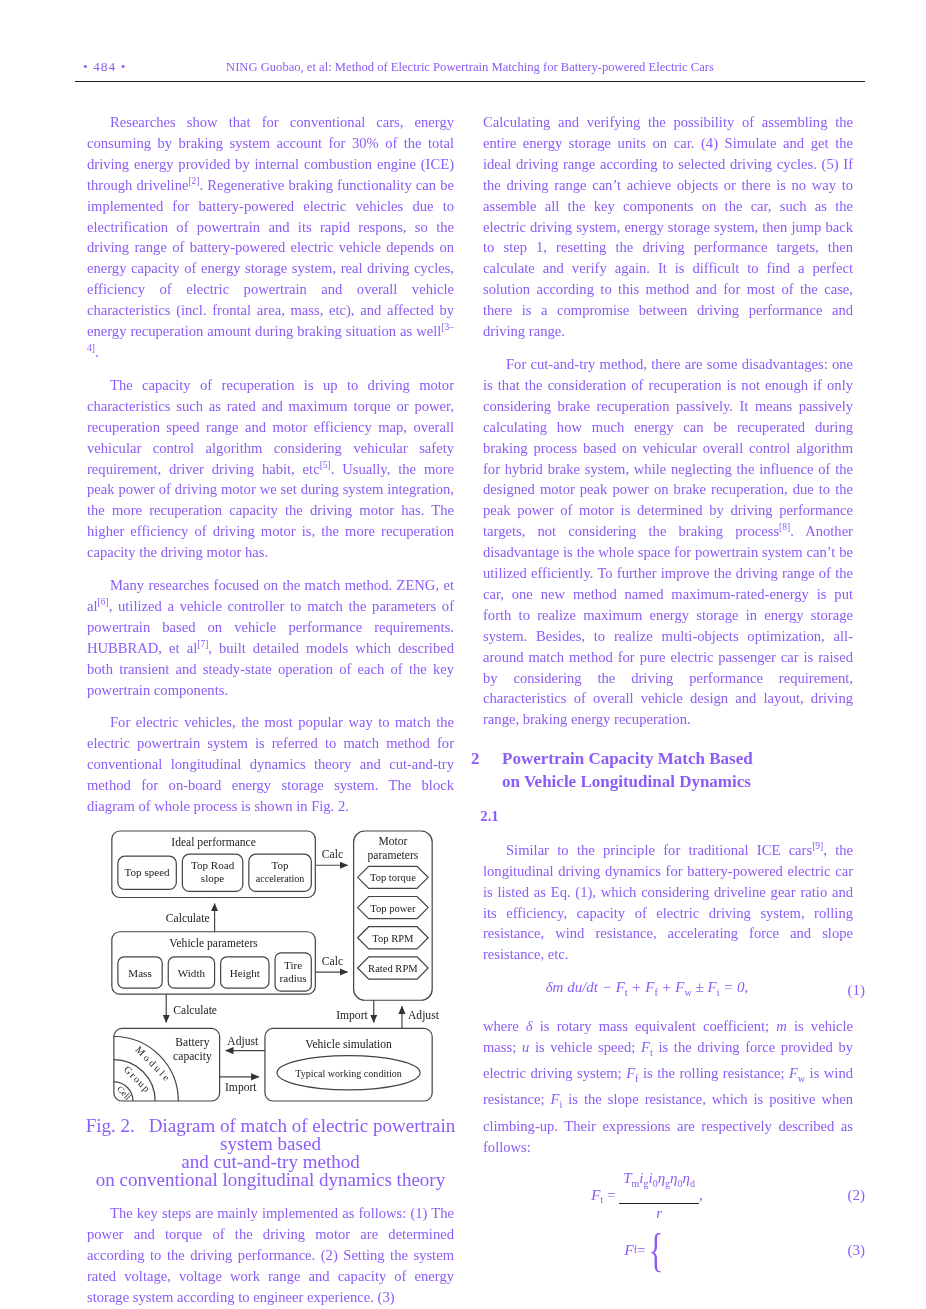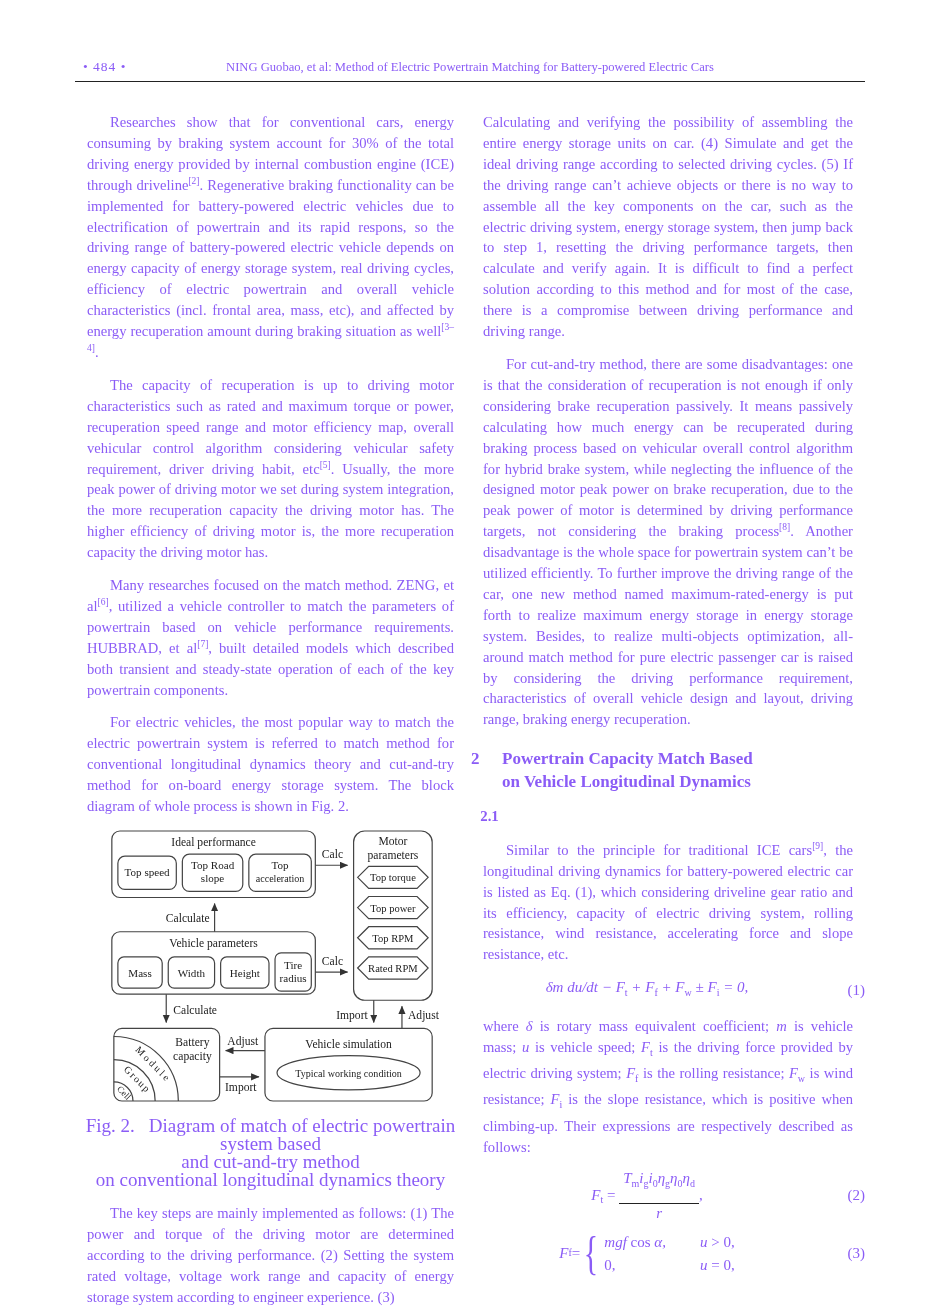--- a/index.html
+++ b/index.html
@@ -184,25 +184,19 @@
       <span class="eqnum">(2)</span>
     </div>
 
     <div class="eq">
       <span class="body">
         <span class="cases">
             <span>F</span>
             <sub class="msub">f</sub>
             <span class="rm"> = </span>
             <span class="brace">{</span>
-            <span class="case-grid">
-              <span><span>mgf</span><span class="rm"> cos </span><span>α,</span></span>
-              <span><span>u</span><span class="rm"> &gt; 0,</span></span>
-              <span class="rm">0,</span>
-              <span><span>u</span><span class="rm"> = 0,</span></span>
-            </span>
           </span>
       </span>
       <span class="eqnum">(3)</span>
     </div>
   </div>
 
 </div>
 
 </body></html>

